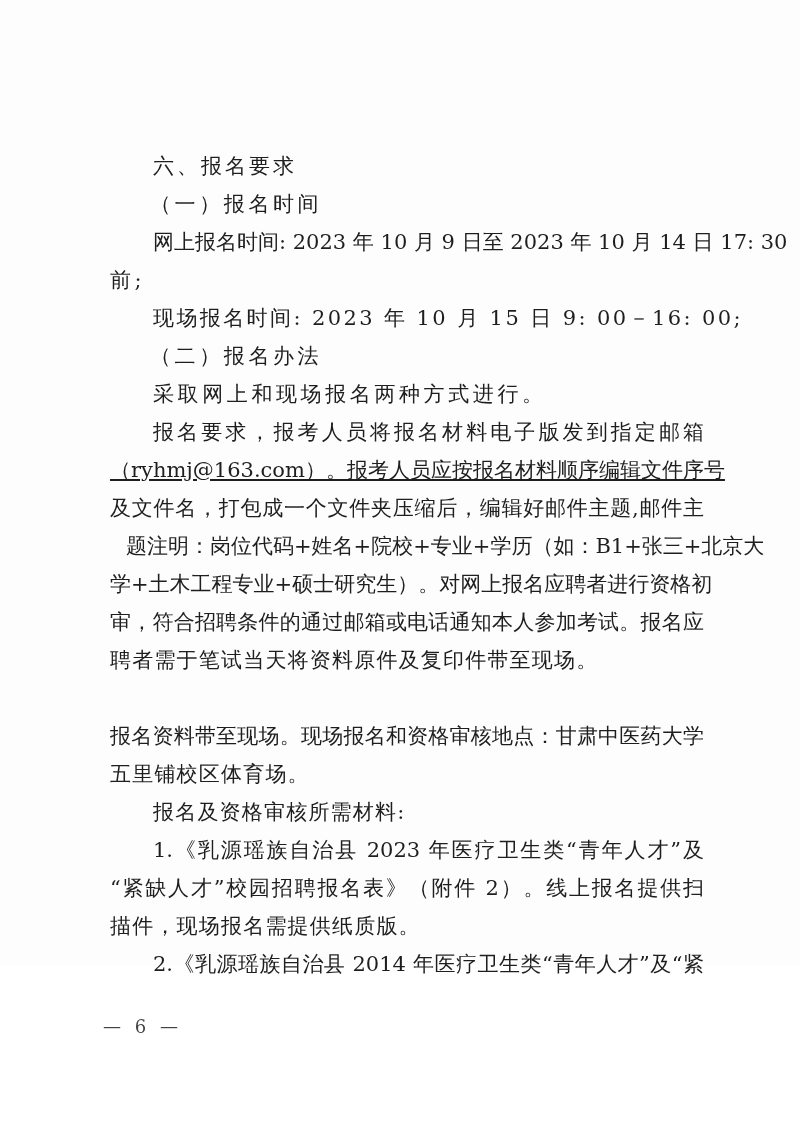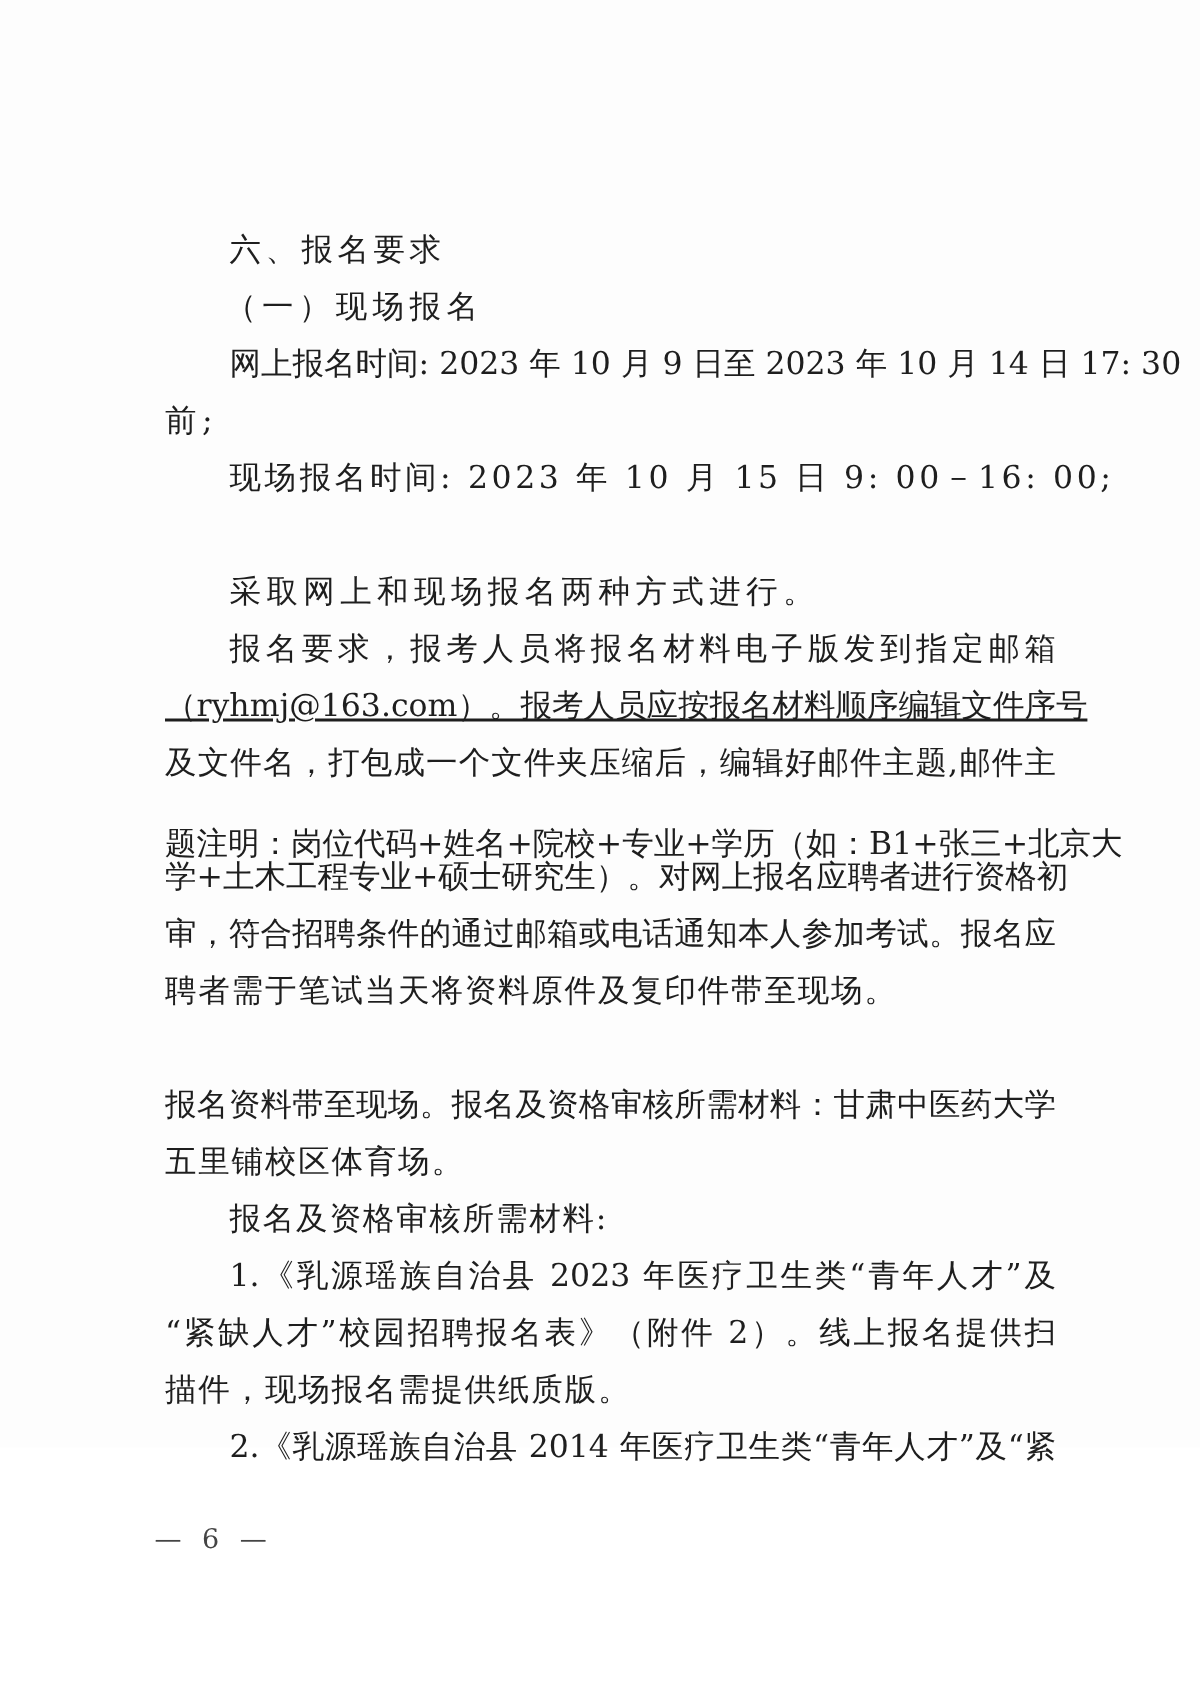--- a/index.html
+++ b/index.html
@@ -14,37 +14,38 @@
   .page-number { position: absolute; left: 103px; top: 1016px; font-size: 18px; color: #444;
                  letter-spacing: 4px; white-space: nowrap; }
 </style>
 </head>
 <body>
 
 <div class="page">
 
   <div class="line indent heading" style="top:152px;">六、报名要求</div>
 
-  <div class="line indent" style="top:190px; left:150px;">（一）现场报名</div>
+  <div class="line indent" style="top:190px; left:150px;">（一）报名时间</div>
 
   <div class="line indent justify" style="top:228px;">网上报名时间: 2023 年 10 月 9 日至 2023 年 10 月 14 日 17: 30</div>
   <div class="line" style="top:266px;">前;</div>
   <div class="line indent" style="top:304px; letter-spacing:2.4px;">现场报名时间: 2023 年 10 月 15 日 9: 00－16: 00;</div>
 
+  <div class="line indent" style="top:342px; left:150px;">（二）报名办法</div>
 
   <div class="line indent" style="top:380px;">采取网上和现场报名两种方式进行。</div>
   <div class="line indent justify" style="top:418px;">报名要求，报考人员将报名材料电子版发到指定邮箱</div>
   <div class="line justify" style="top:456px;text-decoration:underline;">（ryhmj@163.com）。报考人员应按报名材料顺序编辑文件序号</div>
   <div class="line justify" style="top:494px;">及文件名，打包成一个文件夹压缩后，编辑好邮件主题,邮件主</div>
-  <div class="line justify" style="top:548px;">题注明：岗位代码+姓名+院校+专业+学历（如：B1+张三+北京大</div>
+  <div class="line justify" style="top:532px;margin-left:16px;">题注明：岗位代码+姓名+院校+专业+学历（如：B1+张三+北京大</div>
   <div class="line justify" style="top:570px;">学+土木工程专业+硕士研究生）。对网上报名应聘者进行资格初</div>
   <div class="line" style="top:646px; letter-spacing:1.2px;">聘者需于笔试当天将资料原件及复印件带至现场。</div>
   <div class="line justify" style="top:608px;">审，符合招聘条件的通过邮箱或电话通知本人参加考试。报名应</div>
 
-  <div class="line justify" style="top:722px;">报名资料带至现场。报名及资格审核所需材料：甘肃中医药大学</div>
+  <div class="line justify" style="top:722px;">报名资料带至现场。现场报名和资格审核地点：甘肃中医药大学</div>
   <div class="line" style="top:760px; letter-spacing:1.2px;">五里铺校区体育场。</div>
 
   <div class="line indent" style="top:798px; letter-spacing:1.2px;">报名及资格审核所需材料:</div>
 
   <div class="line indent justify" style="top:836px;">1.《乳源瑶族自治县 2023 年医疗卫生类“青年人才”及</div>
   <div class="line justify" style="top:874px;">“紧缺人才”校园招聘报名表》（附件 2）。线上报名提供扫</div>
   <div class="line" style="top:912px; letter-spacing:1.2px;">描件，现场报名需提供纸质版。</div>
 
   <div class="line indent justify" style="top:950px;">2.《乳源瑶族自治县 2014 年医疗卫生类“青年人才”及“紧</div>
 

